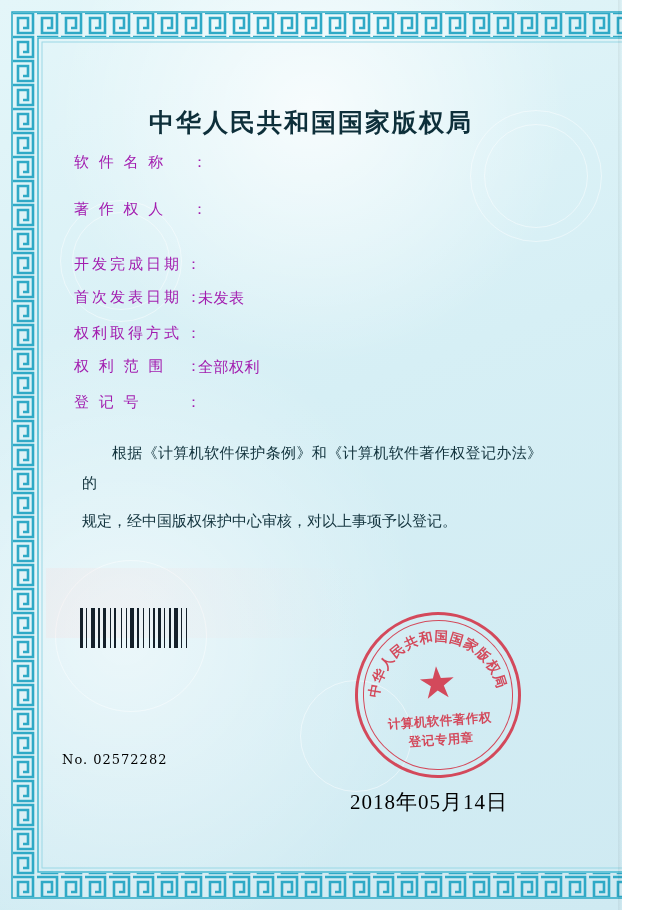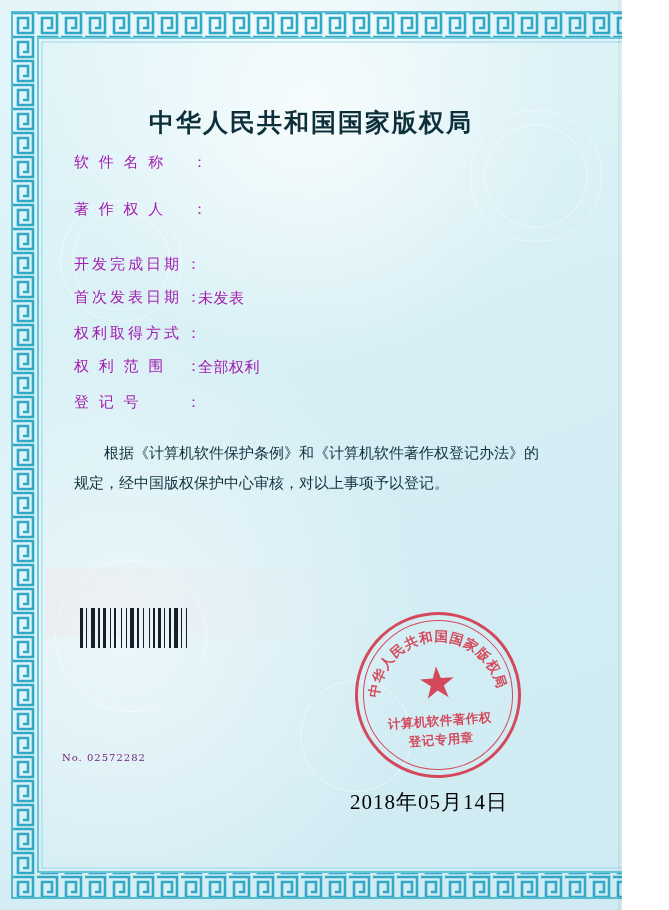--- a/index.html
+++ b/index.html
@@ -151,21 +151,21 @@
 
   .statement {
     margin-top: 26px;
     padding-left: 28px;
     padding-right: 26px;
     font-size: 15px;
     color: #11323c;
     line-height: 2.0;
     text-align: justify;
   }
-  .statement p { margin: 0; }
+  .statement p { margin: 8px; }
   .statement .indent { text-indent: 30px; }
 
   
   .barcode {
     position: absolute;
     left: 80px;
     top: 608px;
     width: 120px;
     height: 40px;
     display: flex;
@@ -233,22 +233,22 @@
     letter-spacing: 0.5px;
   }
   .seal-text-l1 { top: 98px; }
   .seal-text-l2 { top: 117px; }
 
   
   .footer-no {
     position: absolute;
     left: 62px;
     top: 752px;
-    font-size: 10px;
-    color: #701a75;
+    font-size: 13px;
+    color: #000000;
     letter-spacing: 1px;
     font-family: "DejaVu Serif", "Liberation Serif", serif;
     text-align: center;
   }
   .footer-date {
     position: absolute;
     left: 350px;
     top: 788px;
     font-size: 21px;
     color: #000000;

